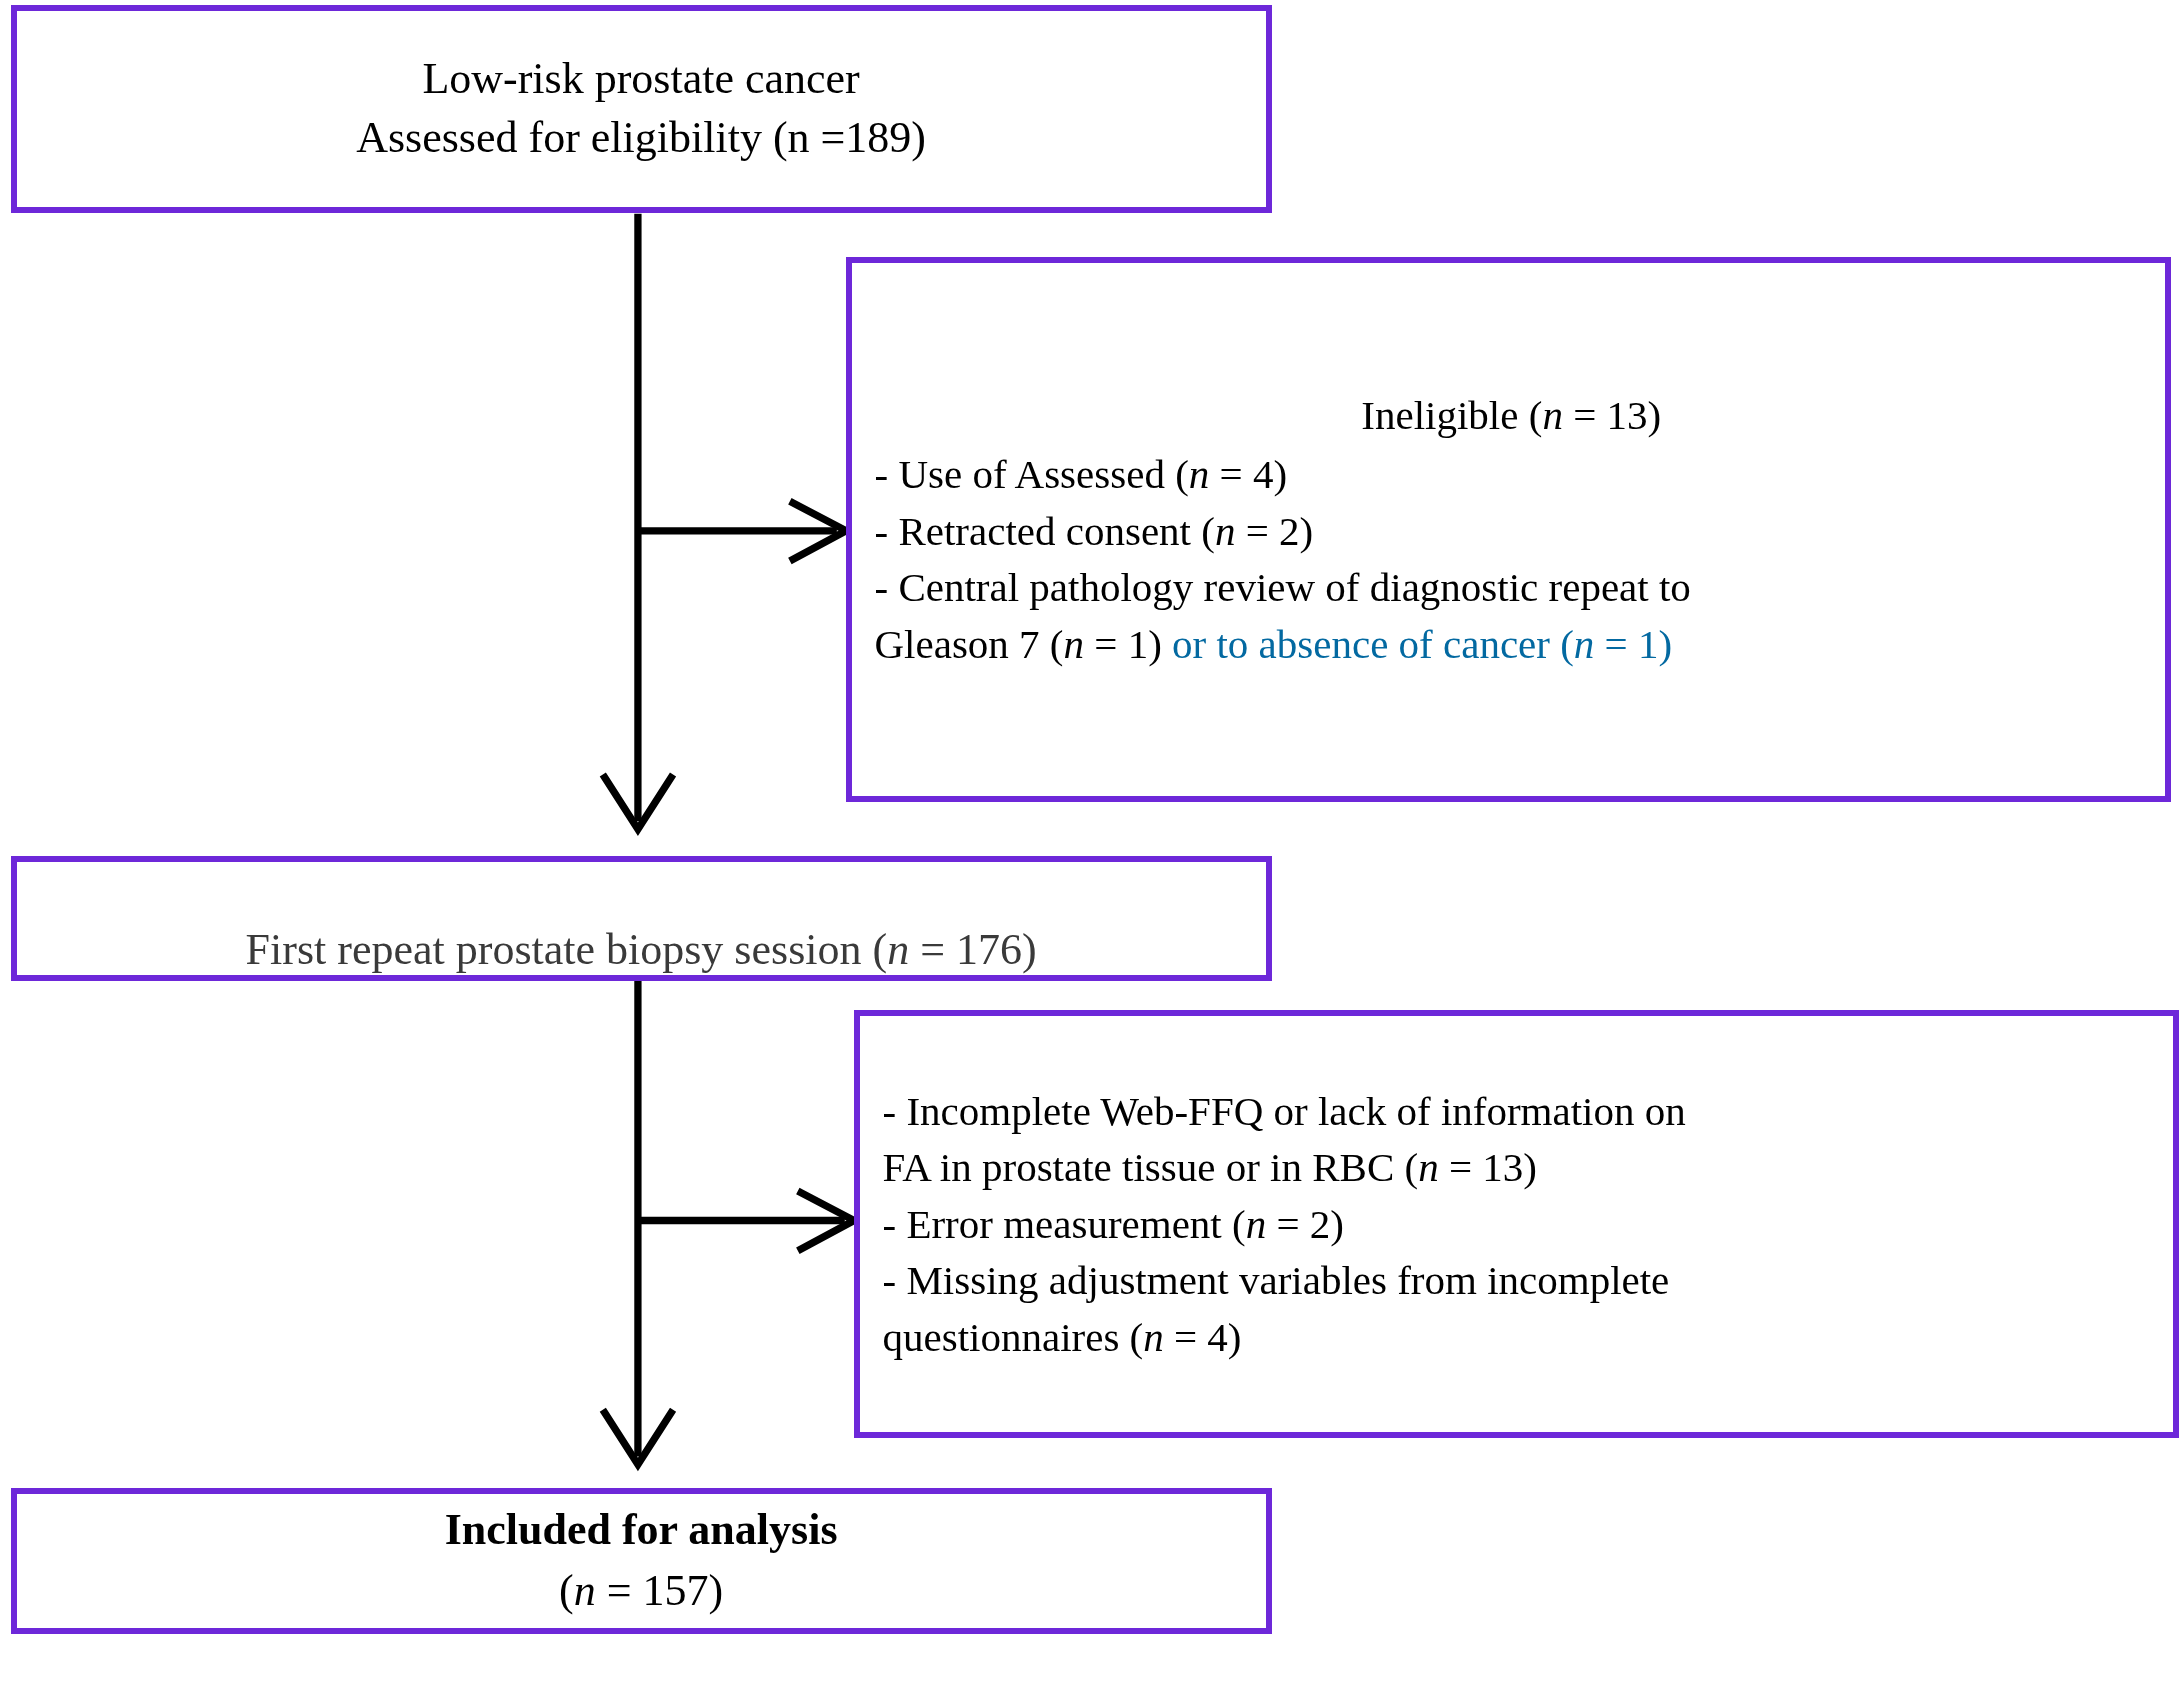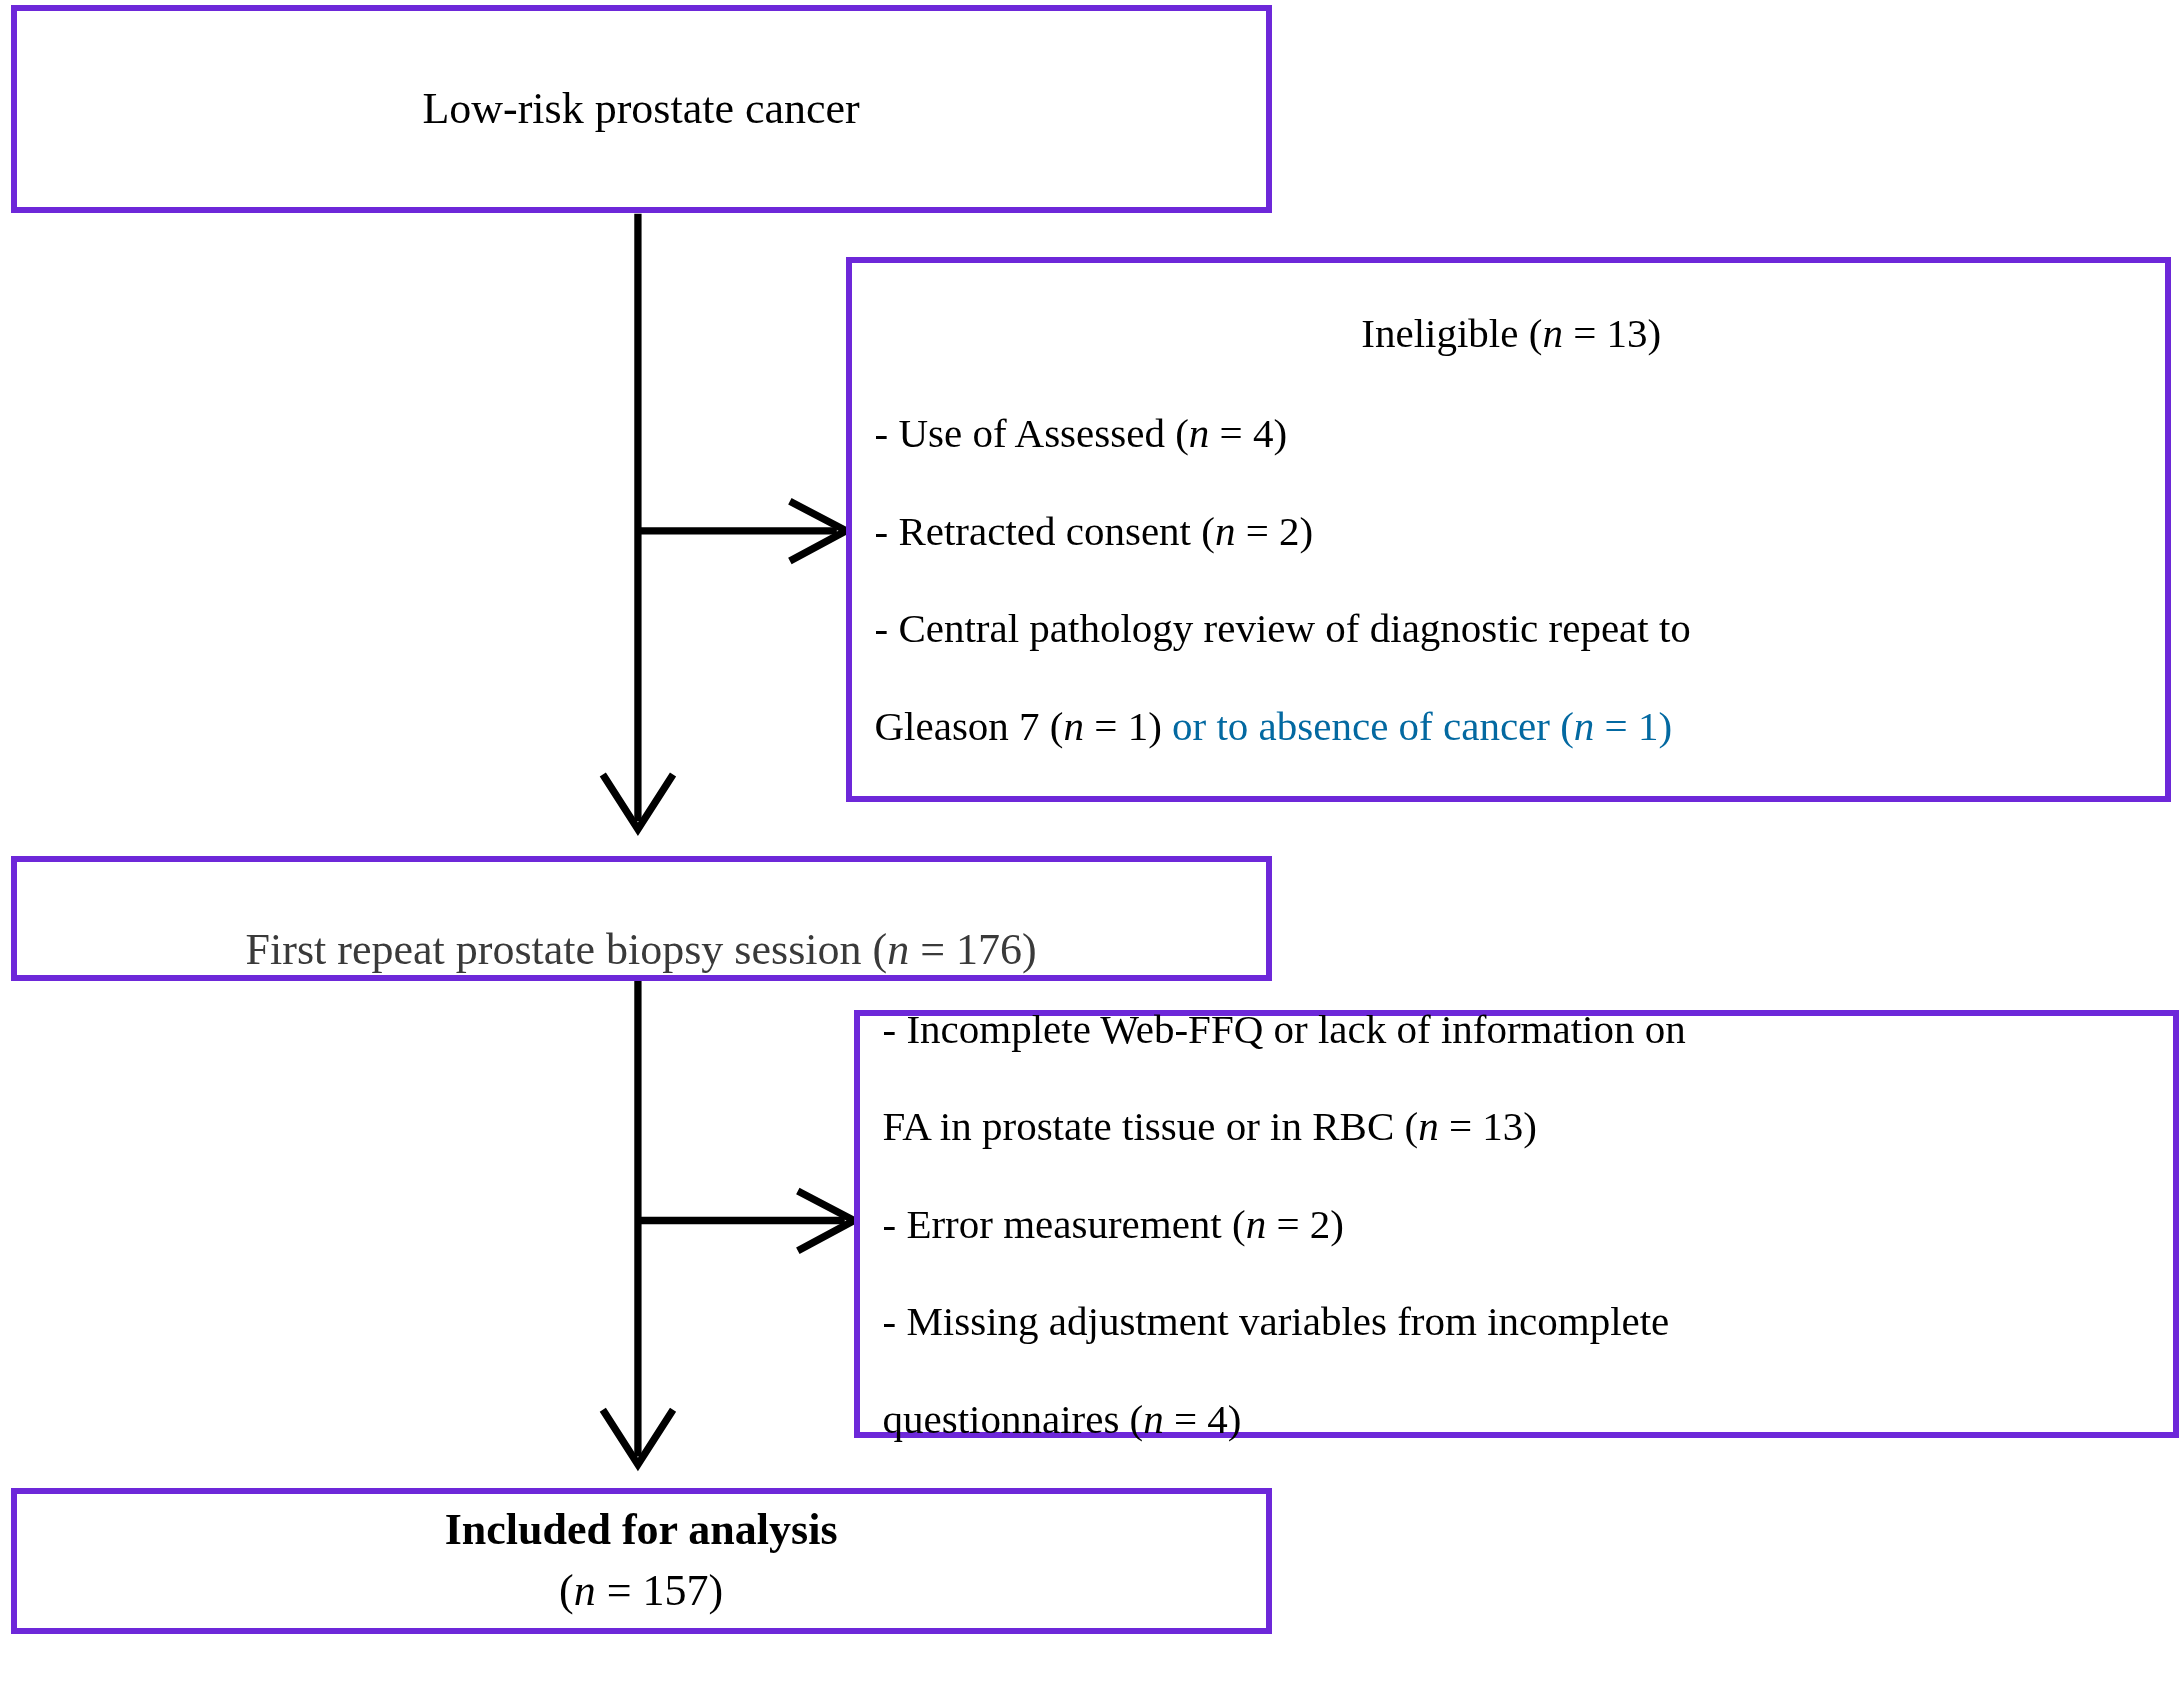--- a/index.html
+++ b/index.html
@@ -29,21 +29,21 @@
     box-sizing: border-box;
     background: #ffffff;
     border: 6px solid #6d28d9;
     display: flex;
     flex-direction: column;
     justify-content: center;
     z-index: 3;
   }
 
   .node.center { align-items: center; text-align: center; }
-  .node.left   { align-items: flex-start; text-align: right; gap: 41px; }
+  .node.left   { align-items: flex-start; text-align: right; }
 
   #node-assessed {
     left: 10.6px;  top: 5.3px;
     width: 1261px; height: 208px;
   }
   #node-ineligible {
     left: 846px; top: 257px;
     width: 1325px; height: 545px;
     padding: 12px 17px 12px 22.5px;
   }
@@ -112,20 +112,21 @@
     </g>
 
     <g>
       <line x1="962" y1="1840" x2="1274" y2="1840" stroke="#000" stroke-width="11"></line>
       <polyline points="1208,1798 1288,1840 1208,1883" fill="none" stroke="#000" stroke-width="11" stroke-linecap="square"></polyline>
     </g>
   </svg>
 
   <div class="node center" id="node-assessed">
     <span class="line t-big">Low-risk prostate cancer</span>
+    <span class="line t-big">Assessed for eligibility (n =189)</span>
   </div>
 
   <div class="node left" id="node-ineligible">
 
     <span class="line t-list title"><span>Ineligible (</span><span class="it">n</span><span> = 13)</span></span>
 
     <span class="line t-list"><span>- Use of Assessed (</span><span class="it">n</span><span> = 4)</span></span>
 
 
     <span class="line t-list"><span>- Retracted consent (</span><span class="it">n</span><span> = 2)</span></span>

